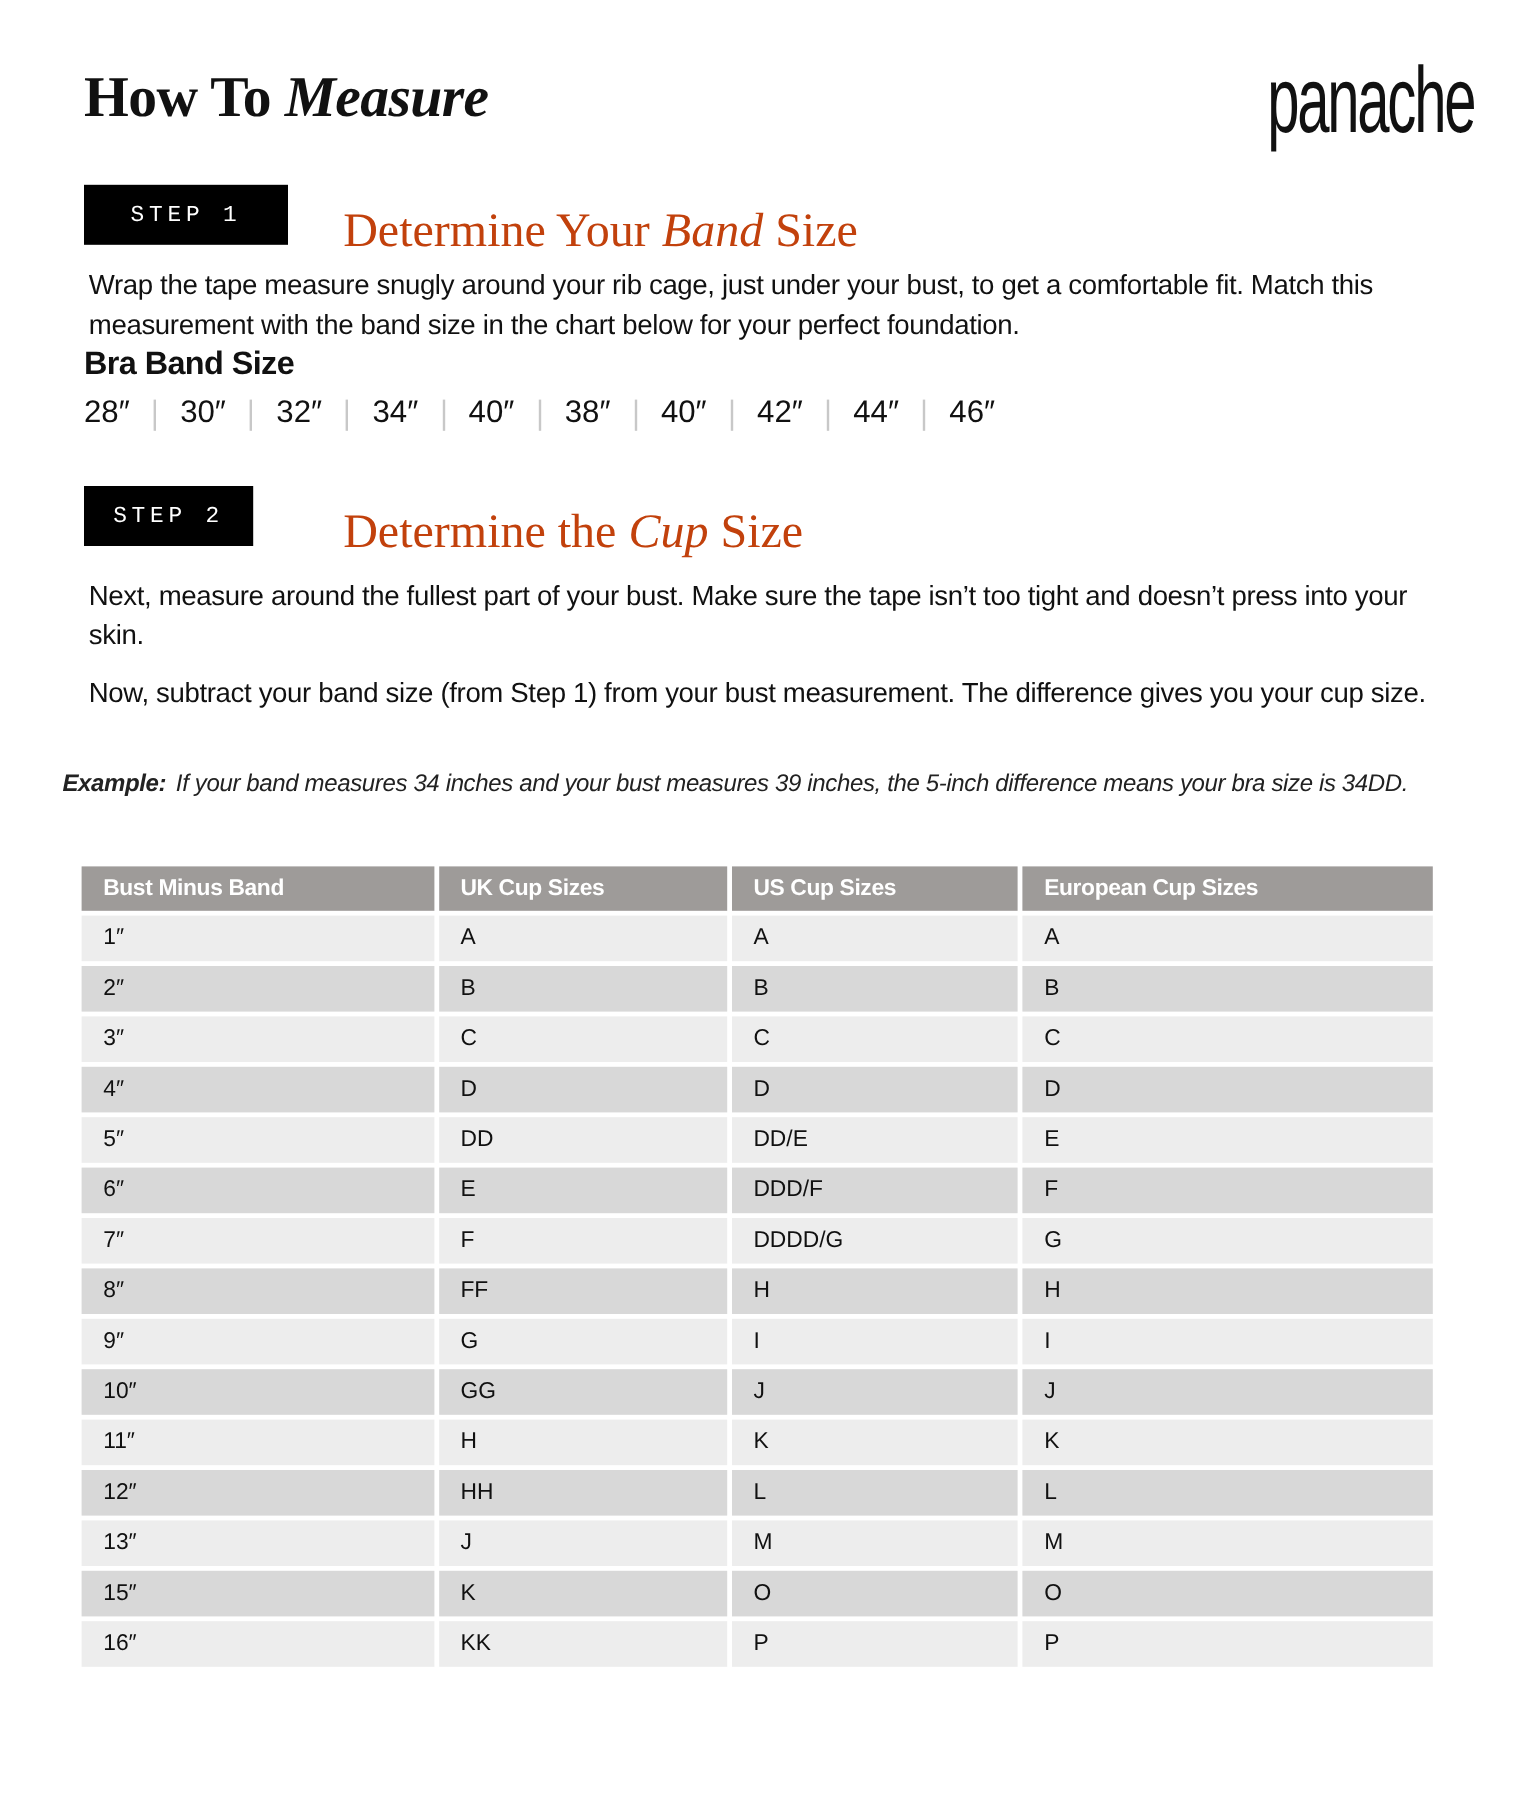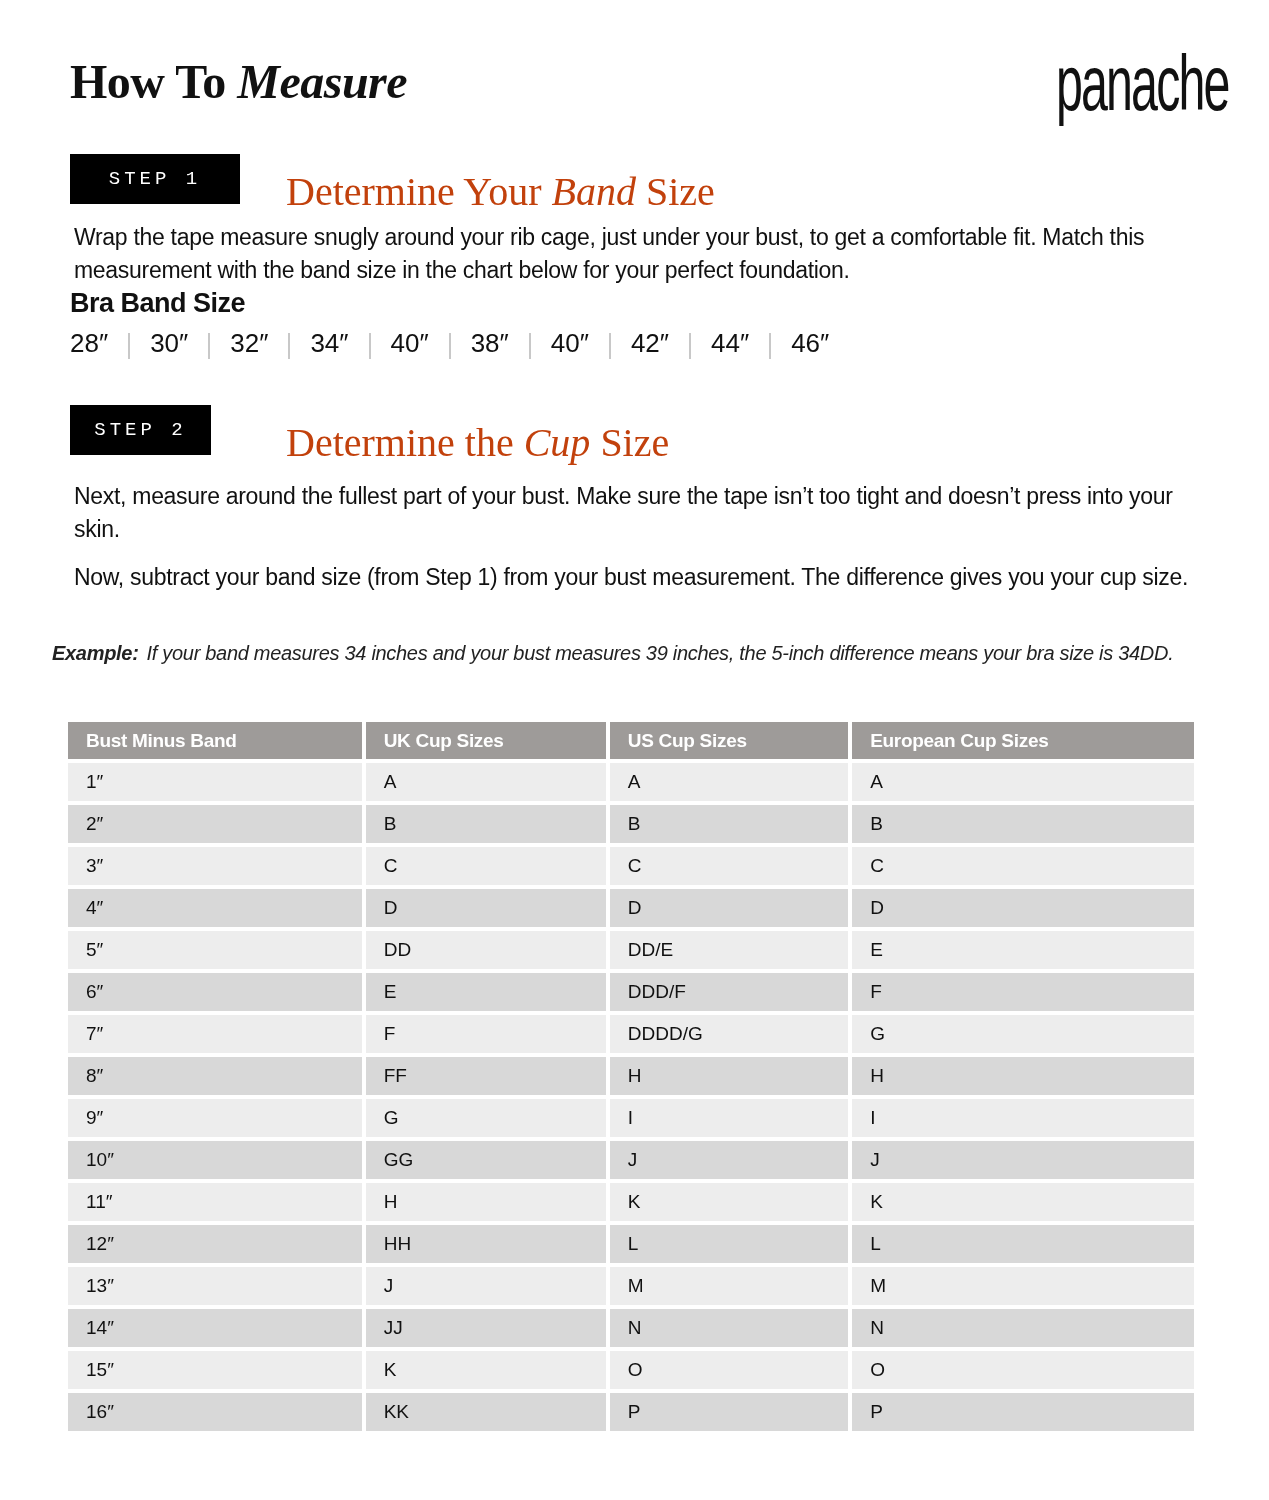--- a/index.html
+++ b/index.html
@@ -164,26 +164,20 @@
         <td>L</td>
         <td>L</td>
       </tr>
       <tr>
         <td>13″</td>
         <td>J</td>
         <td>M</td>
         <td>M</td>
       </tr>
       <tr>
-        <td>14″</td>
-        <td>JJ</td>
-        <td>N</td>
-        <td>N</td>
-      </tr>
-      <tr>
         <td>15″</td>
         <td>K</td>
         <td>O</td>
         <td>O</td>
       </tr>
       <tr>
         <td>16″</td>
         <td>KK</td>
         <td>P</td>
         <td>P</td>

